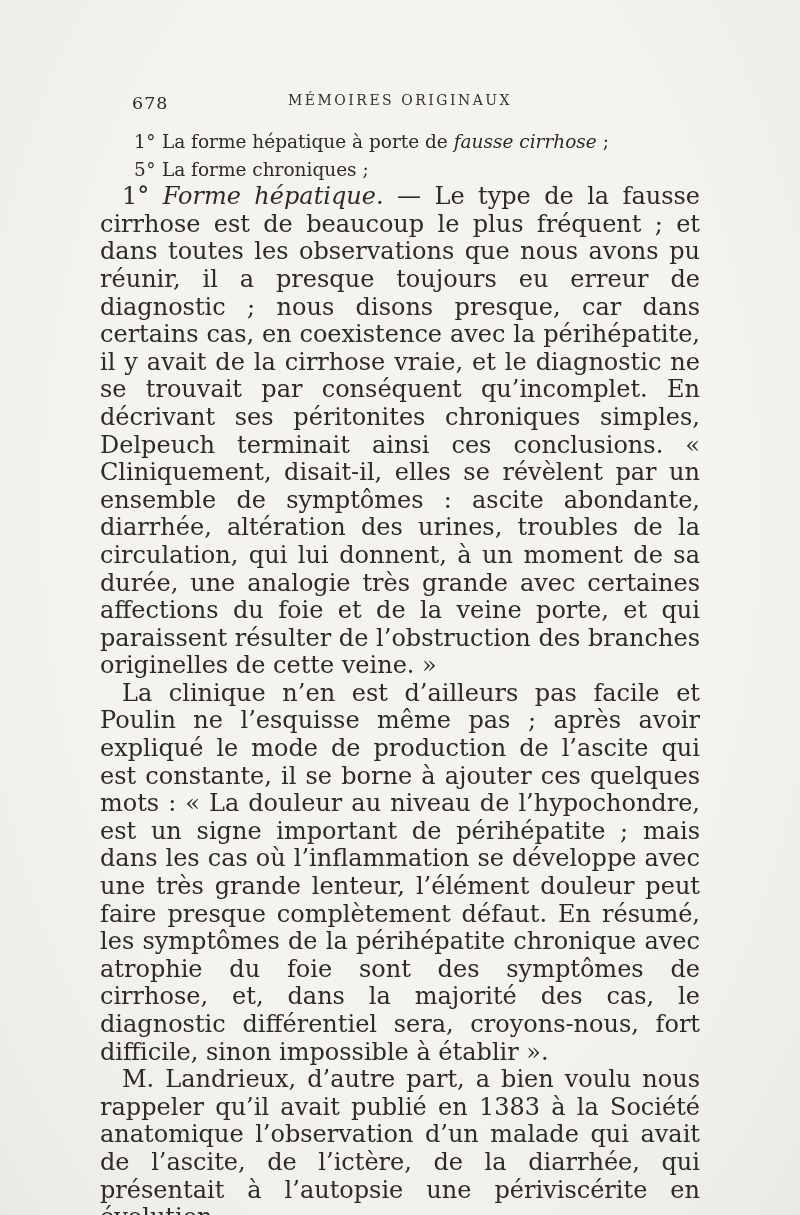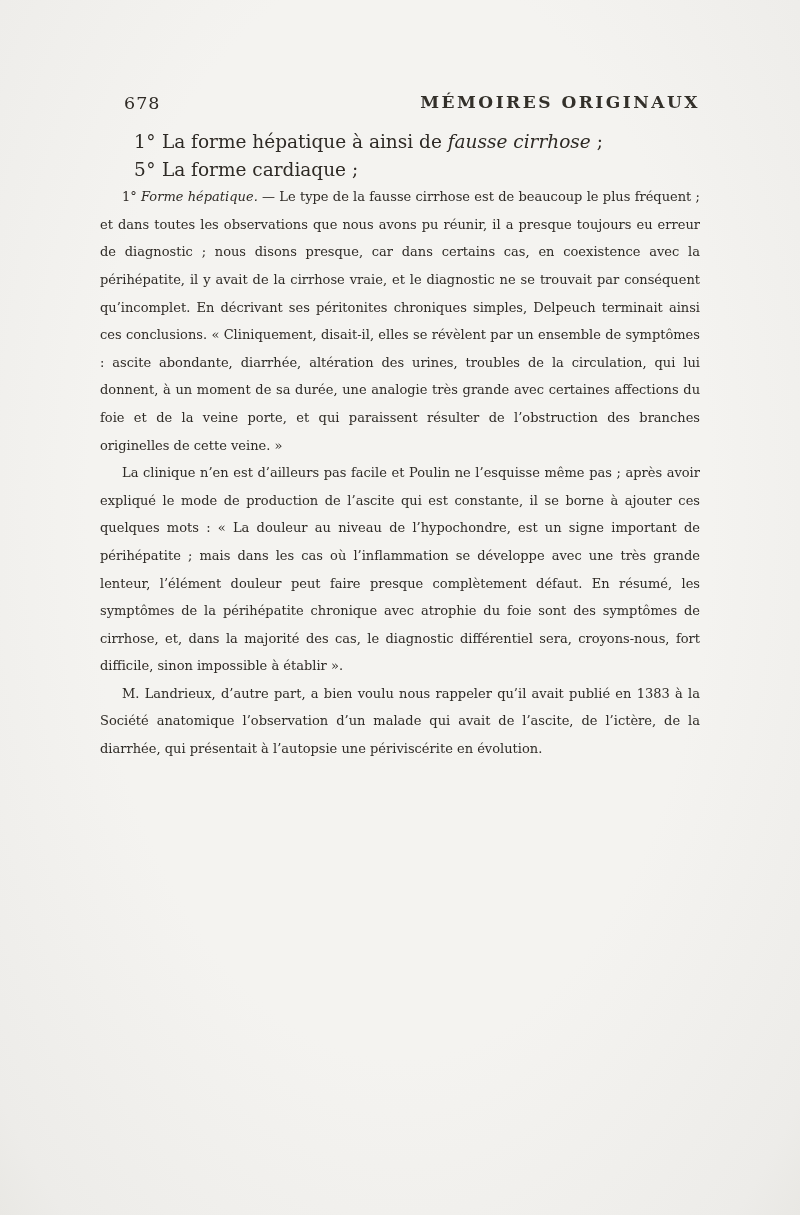--- a/index.html
+++ b/index.html
@@ -12,58 +12,57 @@
     position: relative;
     width: 800px; height: 1215px;
     box-sizing: border-box;
     background: radial-gradient(ellipse at 50% 42%, #f4f3f0 55%, #edece9 92%, #e9e8e4 100%);
     color: #2e2a25;
     padding: 92px 100px 0 100px;
     overflow: hidden;
   }
   .header { position: relative; height: 26px; margin-bottom: 10px; }
   .pagenum {
-    position: absolute; left: 24px; top: 1px;
+    position: absolute; left: 32px; top: 1px;
     font-size: 17.5px; letter-spacing: 1px;
   }
   .running-title {
-    display: block; text-align: right;
-    font-size: 17px; letter-spacing: 2.5px;
+    display: block; text-align: center;
+    font-size: 14px; letter-spacing: 2.5px;
     color: #33302a;
-    font-weight: bold;
   }
   .num-list { margin: 0; }
   .num-item {
     padding-left: 34px;
     font-size: 18.5px; line-height: 27.6px;
     color: #2e2a25;
   }
   .num-item .marker { letter-spacing: 0.5px; }
   .para {
     margin: 0;
-    font-size: 13px; line-height: 27.6px;
+    font-size: 24px; line-height: 27.6px;
     text-align: justify;
     text-indent: 22px;
     color: #2e2a25;
   }
   .italic { font-style: italic; margin-top: 40px; }
 </style>
 </head>
 <body>
 
 <div class="page">
 
   <div class="header">
     <span class="pagenum">678</span>
     <span class="running-title">MÉMOIRES ORIGINAUX</span>
   </div>
 
   <div class="num-list">
-    <div class="num-item"><span class="marker">1°</span> <span>La forme hépatique à ainsi de </span><span class="italic">fausse cirrhose</span><span> ;</span></div>
-    <div class="num-item"><span class="marker">5°</span> <span>La forme cardiaque ;</span><span class="italic"></span><span></span></div>
+    <div class="num-item"><span class="marker">1°</span> <span>La forme hépatique à porte de </span><span class="italic">fausse cirrhose</span><span> ;</span></div>
+    <div class="num-item"><span class="marker">5°</span> <span>La forme chroniques ;</span><span class="italic"></span><span></span></div>
   </div>
 
   <div>
     <p class="para"><span>1° </span><span class="italic">Forme hépatique.</span><span> — Le type de la fausse cirrhose est de beaucoup le plus fréquent ; et dans toutes les observations que nous avons pu réunir, il a presque toujours eu erreur de diagnostic ; nous disons presque, car dans certains cas, en coexistence avec la périhépatite, il y avait de la cirrhose vraie, et le diagnostic ne se trouvait par conséquent qu’incomplet. En décrivant ses péritonites chroniques simples, Delpeuch terminait ainsi ces conclusions. « Cliniquement, disait-il, elles se révèlent par un ensemble de symptômes : ascite abondante, diarrhée, altération des urines, troubles de la circulation, qui lui donnent, à un moment de sa durée, une analogie très grande avec certaines affections du foie et de la veine porte, et qui paraissent résulter de l’obstruction des branches originelles de cette veine. »</span></p>
     <p class="para"><span>La clinique n’en est d’ailleurs pas facile et Poulin ne l’esquisse même pas ; après avoir expliqué le mode de production de l’ascite qui est constante, il se borne à ajouter ces quelques mots : « La douleur au niveau de l’hypochondre, est un signe important de périhépatite ; mais dans les cas où l’inflammation se développe avec une très grande lenteur, l’élément douleur peut faire presque complètement défaut. En résumé, les symptômes de la périhépatite chronique avec atrophie du foie sont des symptômes de cirrhose, et, dans la majorité des cas, le diagnostic différentiel sera, croyons-nous, fort difficile, sinon impossible à établir ».</span></p>
     <p class="para"><span>M. Landrieux, d’autre part, a bien voulu nous rappeler qu’il avait publié en 1383 à la Société anatomique l’observation d’un malade qui avait de l’ascite, de l’ictère, de la diarrhée, qui présentait à l’autopsie une périviscérite en évolution.</span></p>
   </div>
 
 </div>
 

